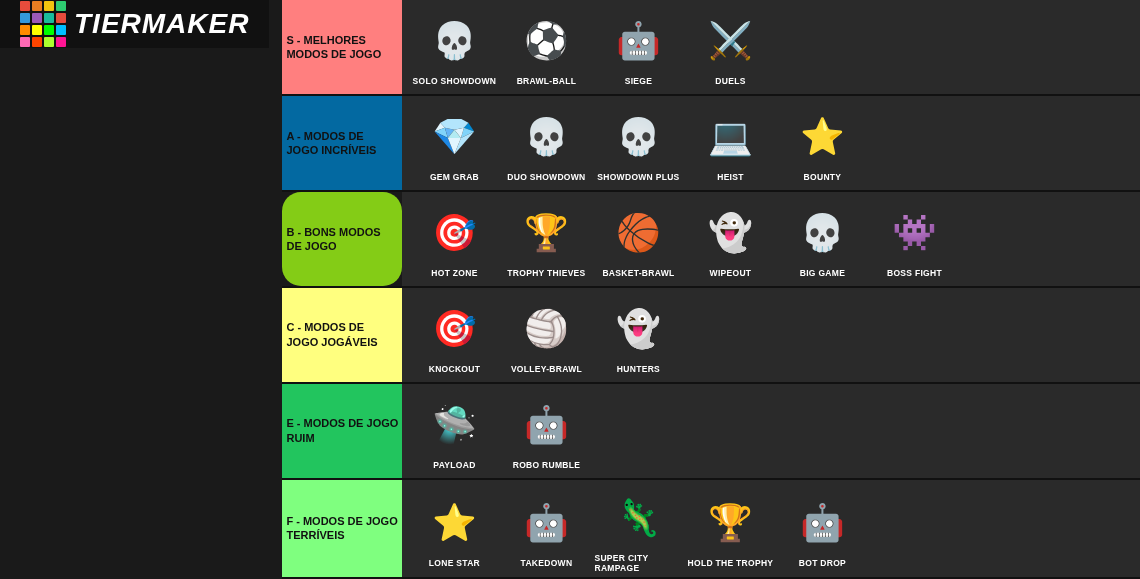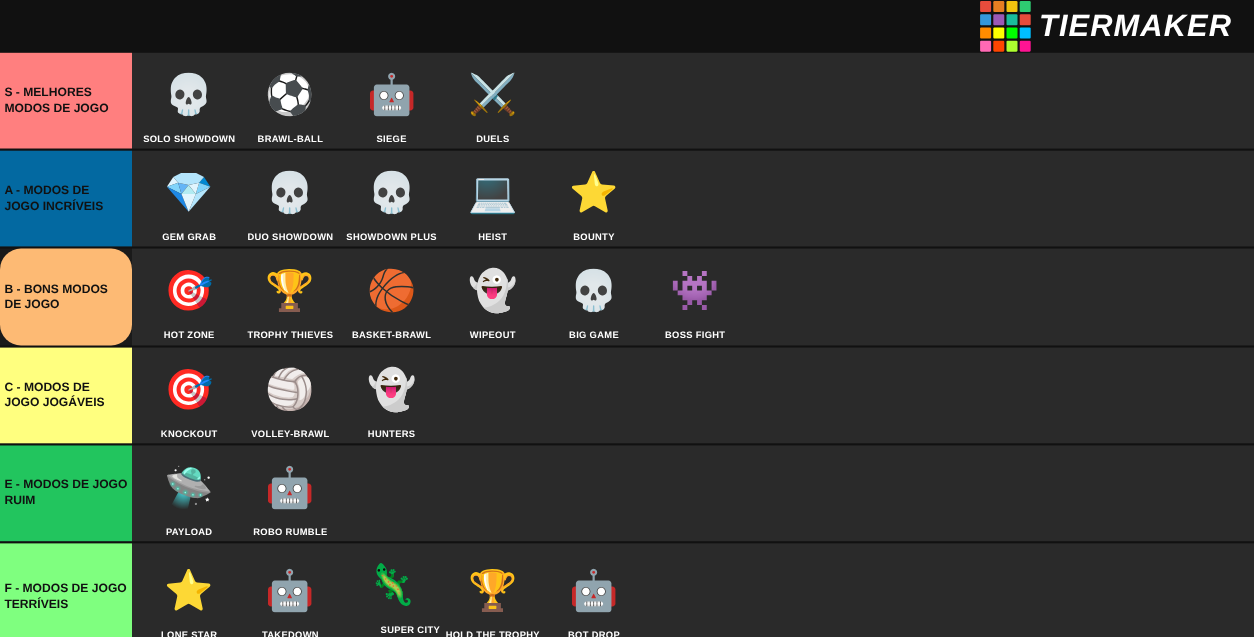--- a/index.html
+++ b/index.html
@@ -5,23 +5,24 @@
     * { box-sizing: border-box; margin: 0; padding: 0; }
     body {
       background: #1a1a1a;
       font-family: 'Arial Black', Arial, sans-serif;
       width: 1140px;
       height: 579px;
       overflow: hidden;
     }
     .container {
       display: flex;
-      flex-direction: column;
+      flex-direction: row;
       width: 1140px;
       height: 579px;
+      gap: 13px;
     }
     
     .header {
       background: #111;
       display: flex;
       justify-content: flex-end;
       align-items: center;
       padding: 6px 20px;
       height: 48px;
     }
@@ -97,21 +98,21 @@
       display: flex;
       align-items: center;
       justify-content: center;
       font-size: 36px;
       position: relative;
     }
     .item-label {
       color: white;
       font-size: 8.5px;
       font-weight: 900;
-      text-align: right;
+      text-align: left;
       text-transform: uppercase;
       letter-spacing: 0.3px;
       line-height: 1.2;
       margin-top: 1px;
     }
 
     
     .tier-s .tier-label { background: #ff7f7f; }
     .tier-a .tier-label { background: #ffbf7f; }
     .tier-b .tier-label { background: #ffdf7f; }
@@ -192,21 +193,21 @@
             <div class="item-icon">💻</div>
             <div class="item-label">HEIST</div>
           </div>
           <div class="tier-item">
             <div class="item-icon">⭐</div>
             <div class="item-label">BOUNTY</div>
           </div>
         </div>
       </div>
       <div class="tier-row tier-b">
-        <div class="tier-label" style="background: #fdba74; border-radius: 19px;">B - BONS MODOS DE JOGO</div>
+        <div class="tier-label" style="background: #84cc16; border-radius: 19px;">B - BONS MODOS DE JOGO</div>
         <div class="tier-content">
           <div class="tier-item">
             <div class="item-icon">🎯</div>
             <div class="item-label">HOT ZONE</div>
           </div>
           <div class="tier-item">
             <div class="item-icon">🏆</div>
             <div class="item-label">TROPHY
 THIEVES</div>
           </div>

